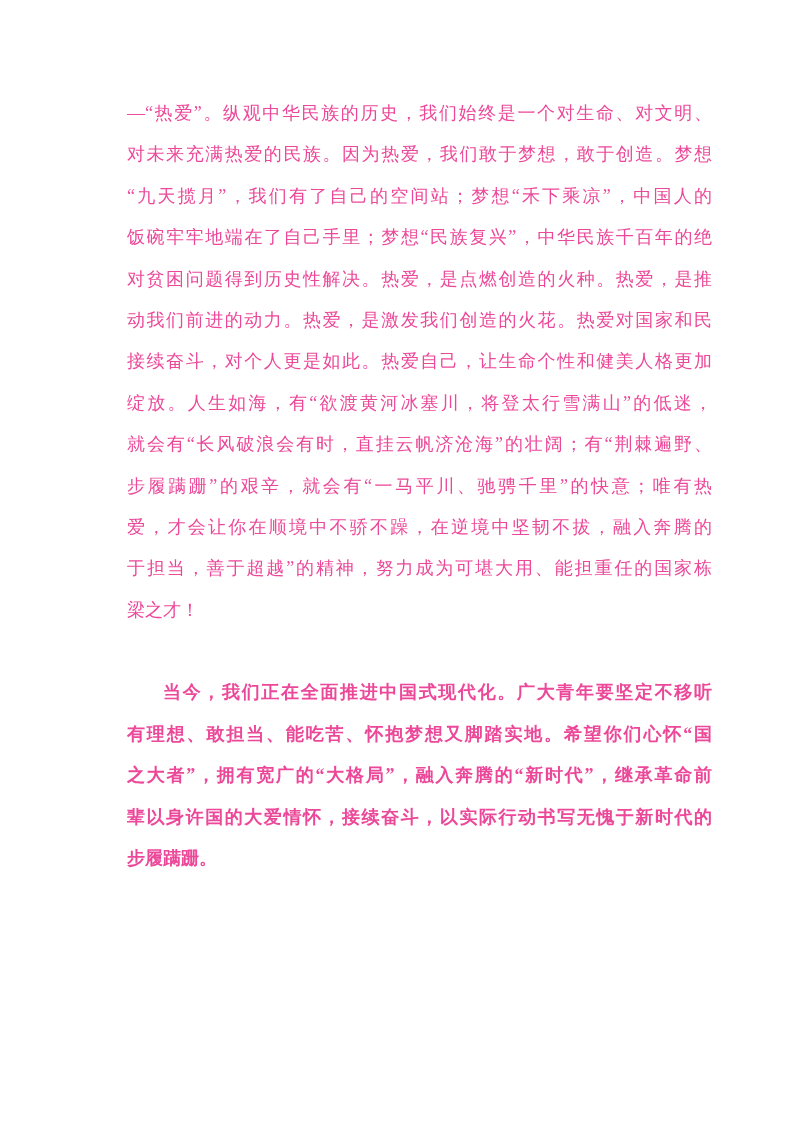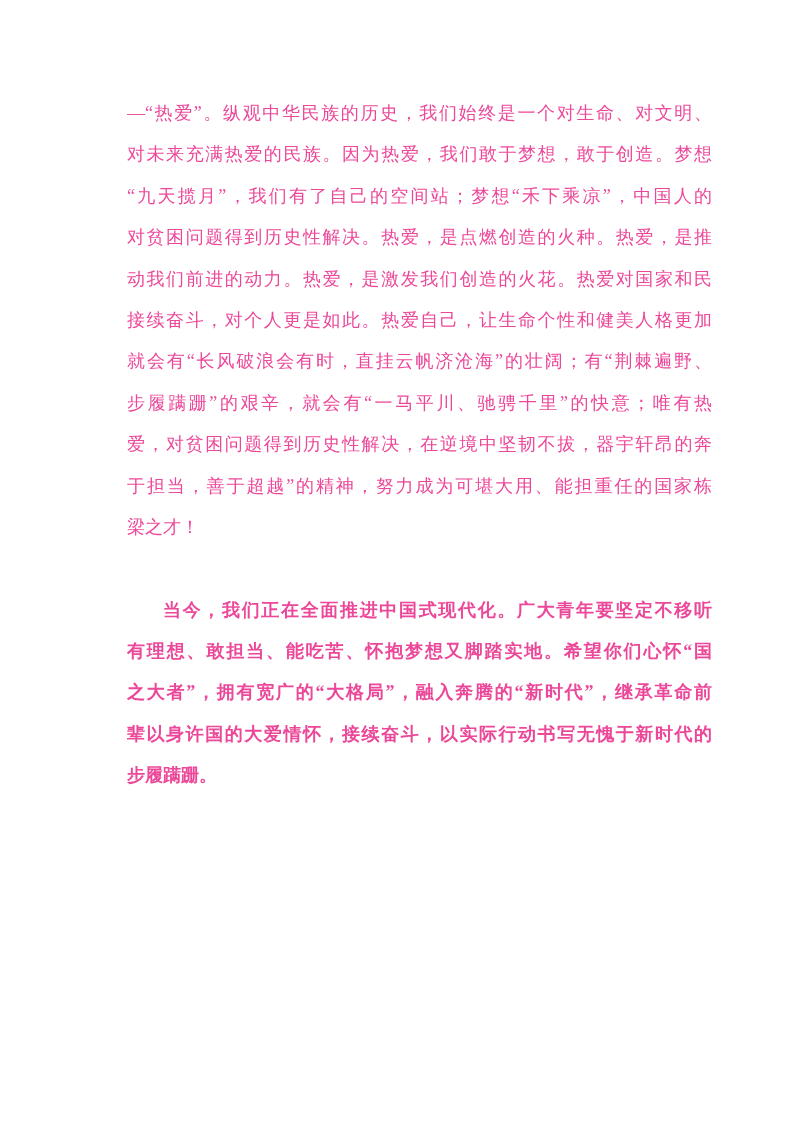--- a/index.html
+++ b/index.html
@@ -42,26 +42,28 @@
 </head>
 <body>
 
 <div class="page">
   <div class="text-block">
 
     <div class="para">
       <div class="line">—“热爱”。纵观中华民族的历史，我们始终是一个对生命、对文明、</div>
       <div class="line">对未来充满热爱的民族。因为热爱，我们敢于梦想，敢于创造。梦想</div>
       <div class="line">“九天揽月”，我们有了自己的空间站；梦想“禾下乘凉”，中国人的</div>
+      <div class="line">饭碗牢牢地端在了自己手里；梦想“民族复兴”，中华民族千百年的绝</div>
       <div class="line">对贫困问题得到历史性解决。热爱，是点燃创造的火种。热爱，是推</div>
       <div class="line">动我们前进的动力。热爱，是激发我们创造的火花。热爱对国家和民</div>
       <div class="line">接续奋斗，对个人更是如此。热爱自己，让生命个性和健美人格更加</div>
+      <div class="line">绽放。人生如海，有“欲渡黄河冰塞川，将登太行雪满山”的低迷，</div>
       <div class="line">就会有“长风破浪会有时，直挂云帆济沧海”的壮阔；有“荆棘遍野、</div>
       <div class="line">步履蹒跚”的艰辛，就会有“一马平川、驰骋千里”的快意；唯有热</div>
-      <div class="line">爱，对贫困问题得到历史性解决，在逆境中坚韧不拔，器宇轩昂的奔</div>
+      <div class="line">爱，才会让你在顺境中不骄不躁，在逆境中坚韧不拔，融入奔腾的</div>
       <div class="line">于担当，善于超越”的精神，努力成为可堪大用、能担重任的国家栋</div>
       <div class="line last">梁之才！</div>
     </div>
 
     <div class="para para-gap">
       <div class="line indent">当今，我们正在全面推进中国式现代化。广大青年要坚定不移听</div>
       <div class="line">有理想、敢担当、能吃苦、怀抱梦想又脚踏实地。希望你们心怀“国</div>
       <div class="line">之大者”，拥有宽广的“大格局”，融入奔腾的“新时代”，继承革命前</div>
       <div class="line">辈以身许国的大爱情怀，接续奋斗，以实际行动书写无愧于新时代的</div>
       <div class="line last">步履蹒跚。</div>

